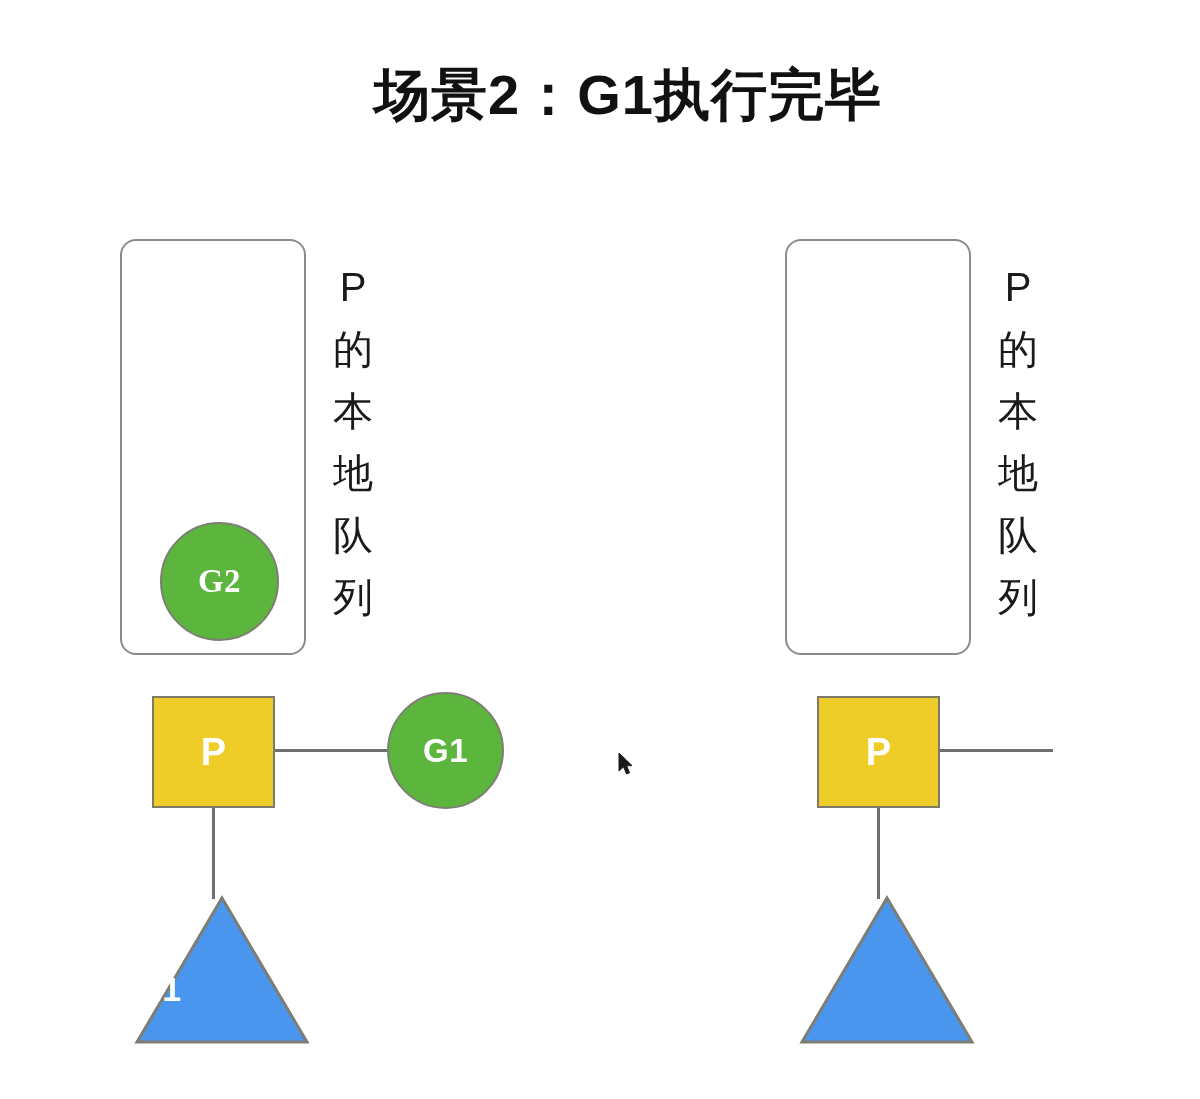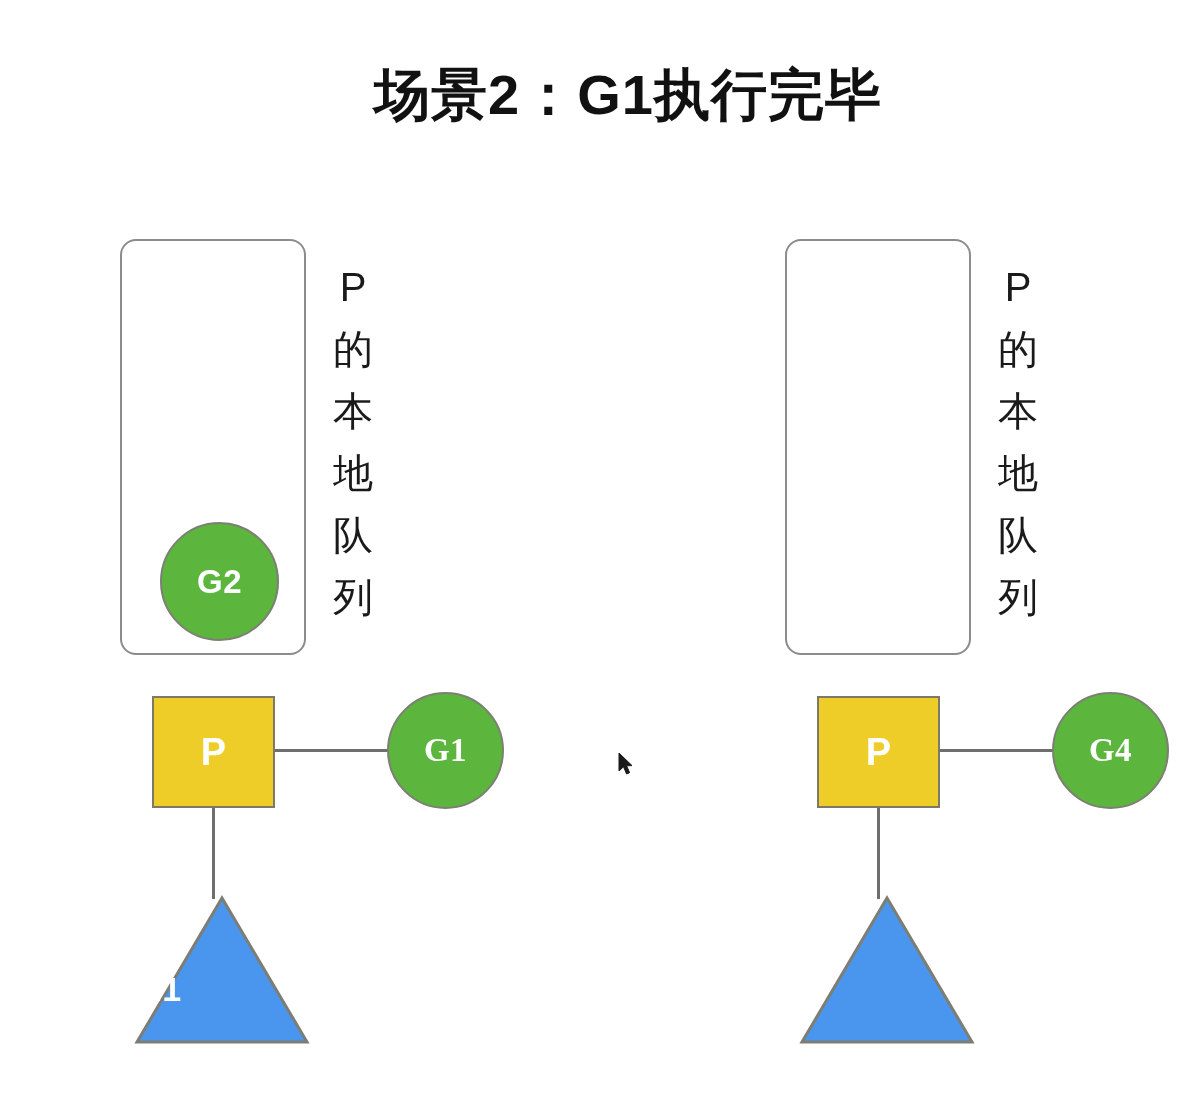--- a/index.html
+++ b/index.html
@@ -93,27 +93,27 @@
     color: #ffffff;
     font-size: 33px;
     font-weight: bold;
     letter-spacing: 0.5px;
   }
   .g-queued {
     left: 132px;
     top: 522px;
     width: 119px;
     height: 119px;
+    font-family: Liberation Serif, serif;
   }
   .g-running {
     left: 359px;
     top: 692px;
     width: 117px;
     height: 117px;
-    font-family: Liberation Serif, serif;
   }
 
   
   .p-square {
     position: absolute;
     left: 124px;
     top: 696px;
     width: 123px;
     height: 112px;
     background: #eecd29;
@@ -224,21 +224,20 @@
       <span class="ch">队</span>
       <span class="ch">列</span>
     </div>
 
 
     <div class="connector conn-p-g"></div>
     <div class="connector conn-p-m"></div>
 
     <div class="p-square">P</div>
 
-    <div class="g-circle g-running">G4</div>
 
     <div class="m-triangle">
       <svg width="176" height="150" viewBox="0 0 176 150" xmlns="http://www.w3.org/2000/svg">
         <polygon points="88,3 173,147 3,147" fill="#4a96ef" stroke="#7d7d74" stroke-width="3"></polygon>
       </svg>
     </div>
   </div>
 
   <div class="cursor">
     <svg width="18" height="26" viewBox="0 0 18 26" xmlns="http://www.w3.org/2000/svg">

